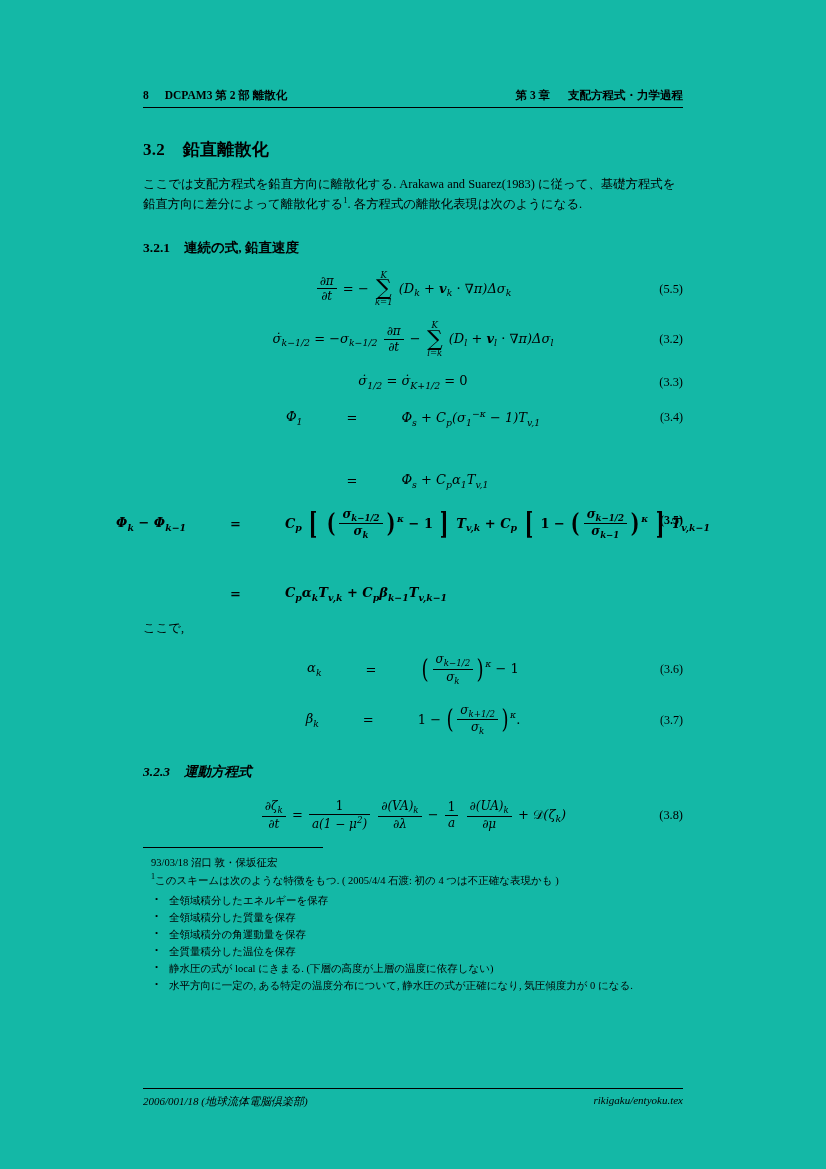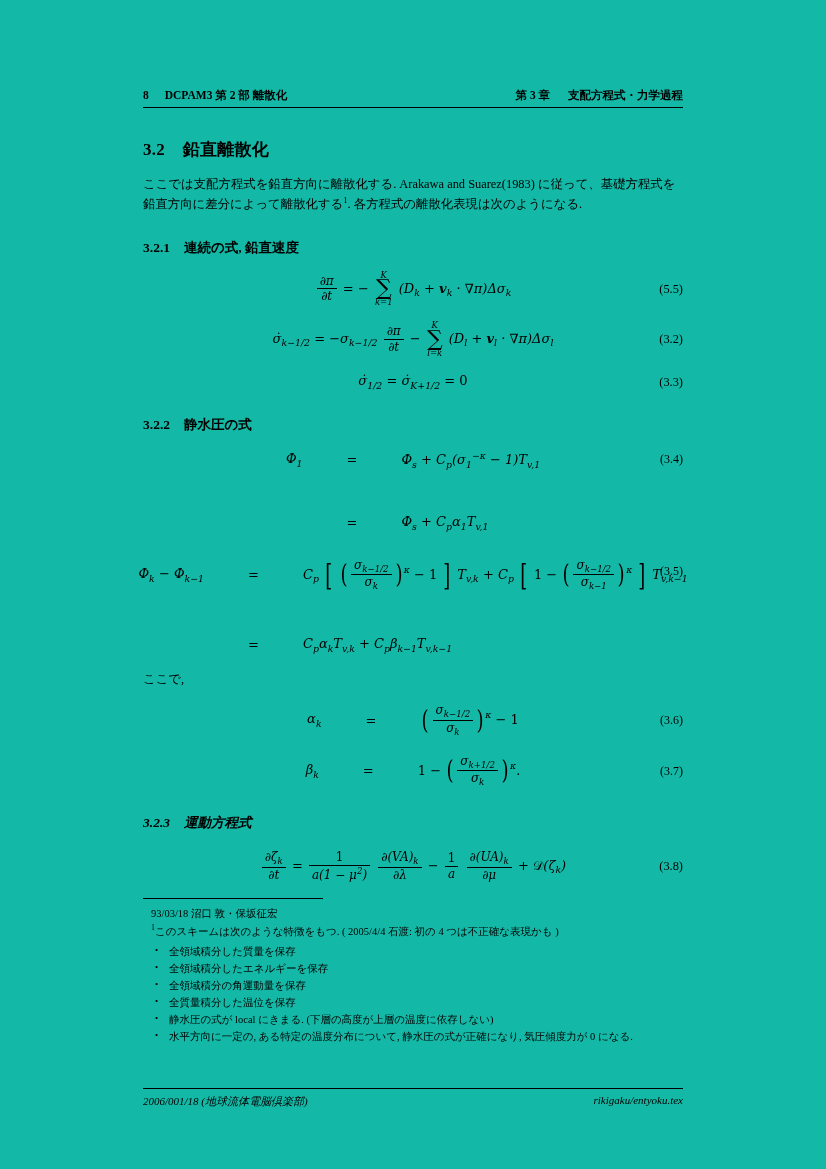--- a/index.html
+++ b/index.html
@@ -238,38 +238,35 @@
       <span class="tag">(3.2)</span>
     </div>
 
     <div class="eqrow">
       <span class="math">
         σ̇<sub>1/2</sub> <span class="up">=</span> σ̇<sub>K+1/2</sub> <span class="up">= 0</span>
       </span>
       <span class="tag">(3.3)</span>
     </div>
 
-    <h3 class="subsec">
-      <span class="num">3.2.2</span><span>静水圧の式</span>
-    </h3>
 
     <div class="eqblock">
       <div class="aligned math">
         <div class="lhs">Φ<sub>1</sub></div>
         <div class="rel">=</div>
         <div class="rhs">Φ<sub>s</sub> + C<sub>p</sub>(σ<sub>1</sub><sup>−κ</sup> − 1)T<sub>v,1</sub></div>
 
         <div class="lhs"></div>
         <div class="rel">=</div>
         <div class="rhs">Φ<sub>s</sub> + C<sub>p</sub>α<sub>1</sub>T<sub>v,1</sub></div>
       </div>
       <span class="tag" style="top:2px;">(3.4)</span>
     </div>
 
-    <div class="eqblock" style="margin-top:26px;">
+    <div class="eqblock" style="margin-top:17px;font-weight:bold;">
       <div class="aligned math">
         <div class="lhs">Φ<sub>k</sub> − Φ<sub>k−1</sub></div>
         <div class="rel">=</div>
         <div class="rhs">
           C<sub>p</sub>
           <span class="brack-big">[</span>
           <span class="paren-big">(</span><span class="frac"><span class="n">σ<sub>k−1/2</sub></span><span class="d">σ<sub>k</sub></span></span><span class="paren-big">)</span><sup>κ</sup>
           <span class="up">− 1</span>
           <span class="brack-big">]</span>
           T<sub>v,k</sub> + C<sub>p</sub>
@@ -329,22 +326,22 @@
         <span class="up">+</span> <span class="up">𝒟</span>(ζ<sub>k</sub>)
       </span>
       <span class="tag">(3.8)</span>
     </div>
 
     <div class="fnrule"></div>
     <div class="fntext">
       <div class="fnline">93/03/18 沼口 敦・保坂征宏</div>
       <div class="fnline"><span class="marker">1</span><span>このスキームは次のような特徴をもつ. ( 2005/4/4 石渡: 初の 4 つは不正確な表現かも )</span></div>
       <ul class="fnlist">
+        <li>全領域積分したエネルギーを保存</li>
         <li>全領域積分した質量を保存</li>
-        <li>全領域積分したエネルギーを保存</li>
         <li>全領域積分の角運動量を保存</li>
         <li>全質量積分した温位を保存</li>
         <li>静水圧の式が local にきまる. (下層の高度が上層の温度に依存しない)</li>
         <li>水平方向に一定の, ある特定の温度分布について, 静水圧の式が正確になり, 気圧傾度力が 0 になる.</li>
       </ul>
     </div>
 
   </div>
 
   <div class="footer">

